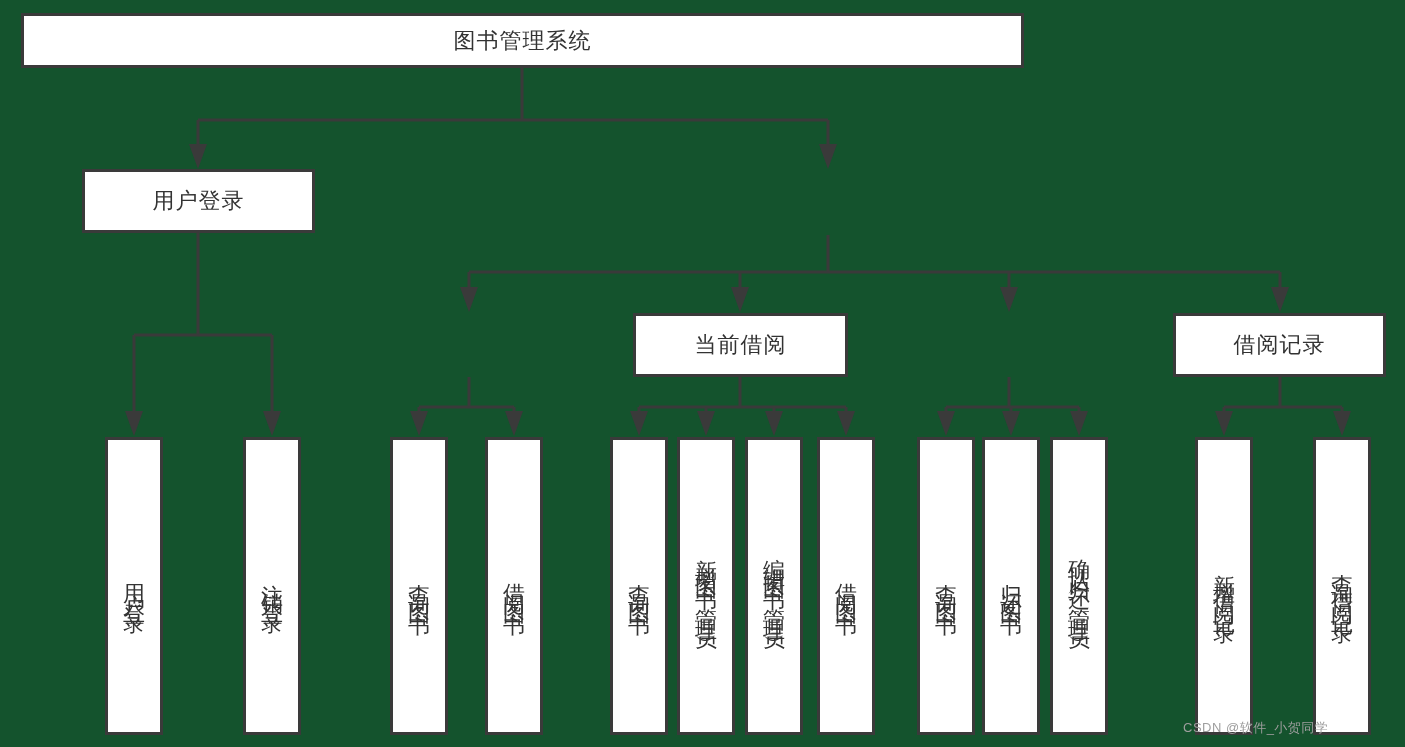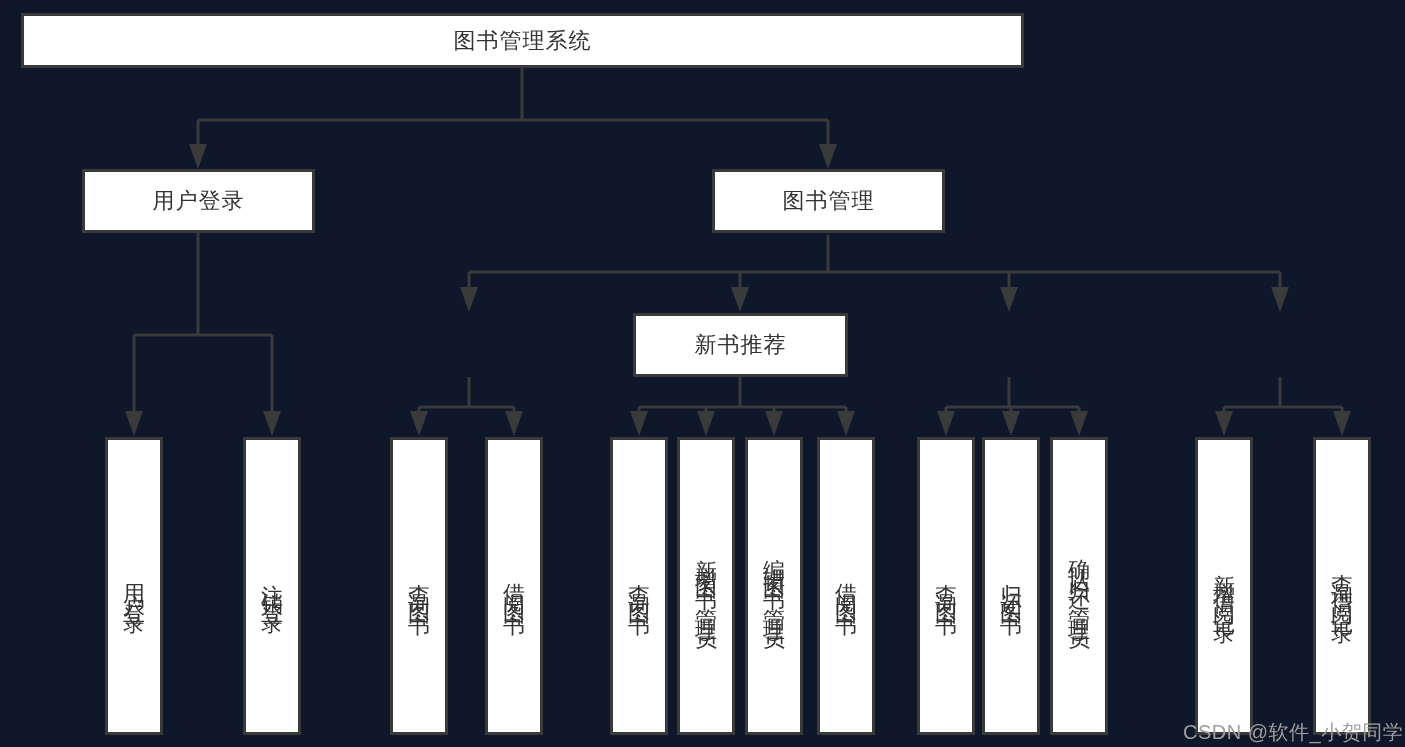--- a/index.html
+++ b/index.html
@@ -4,21 +4,21 @@
 <style>
   html, body {
     margin: 0;
     padding: 0;
     background: #ffffff;
   }
   #canvas {
     position: relative;
     width: 1405px;
     height: 747px;
-    background: #0f172a;
+    background: #14532d;
     overflow: hidden;
     font-family: "Liberation Sans", "DejaVu Sans", sans-serif;
   }
   #connectors {
     position: absolute;
     left: 0; top: 0;
     width: 1405px;
     height: 747px;
     z-index: 1;
   }
@@ -38,21 +38,21 @@
   .leaf {
     writing-mode: vertical-rl;
     letter-spacing: 10px;
     line-height: 1;
     font-size: 22px;
   }
   #watermark {
     position: absolute;
     left: 1183px;
     top: 719px;
-    font-size: 20px;
+    font-size: 13px;
     color: #9e9e9e;
     letter-spacing: 0.5px;
     white-space: nowrap;
     z-index: 3;
   }
 </style>
 </head>
 <body>
 
 <div id="canvas">
@@ -121,23 +121,23 @@
       <polygon points="1002,411 1020,411 1011,436"></polygon>
       <polygon points="1070,411 1088,411 1079,436"></polygon>
       <polygon points="1215,411 1233,411 1224,436"></polygon>
       <polygon points="1333,411 1351,411 1342,436"></polygon>
     </g>
   </svg>
 
   <div class="node" style="left:21px; top:13px; width:1003px; height:55px">图书管理系统</div>
 
   <div class="node" style="left:82px; top:169px; width:233px; height:64px">用户登录</div>
-  <div class="node" style="left:712px; top:169px; width:233px; height:64px">图书管理</div>
 
-  <div class="node" style="left:633px; top:313px; width:215px; height:64px">新书推荐</div>
+  <div class="node" style="left:633px; top:313px; width:215px; height:64px">当前借阅</div>
+  <div class="node" style="left:1173px; top:313px; width:213px; height:64px">借阅记录</div>
 
   <div class="node leaf" style="left:105px; top:437px; width:58px; height:298px">用户登录</div>
   <div class="node leaf" style="left:243px; top:437px; width:58px; height:298px">注销登录</div>
 
   <div class="node leaf" style="left:390px; top:437px; width:58px; height:298px">查询图书</div>
   <div class="node leaf" style="left:485px; top:437px; width:58px; height:298px">借阅图书</div>
 
   <div class="node leaf" style="left:610px; top:437px; width:58px; height:298px">查询图书</div>
   <div class="node leaf" style="left:677px; top:437px; width:58px; height:298px">新增图书（管理员）</div>
   <div class="node leaf" style="left:745px; top:437px; width:58px; height:298px">编辑图书（管理员）</div>

